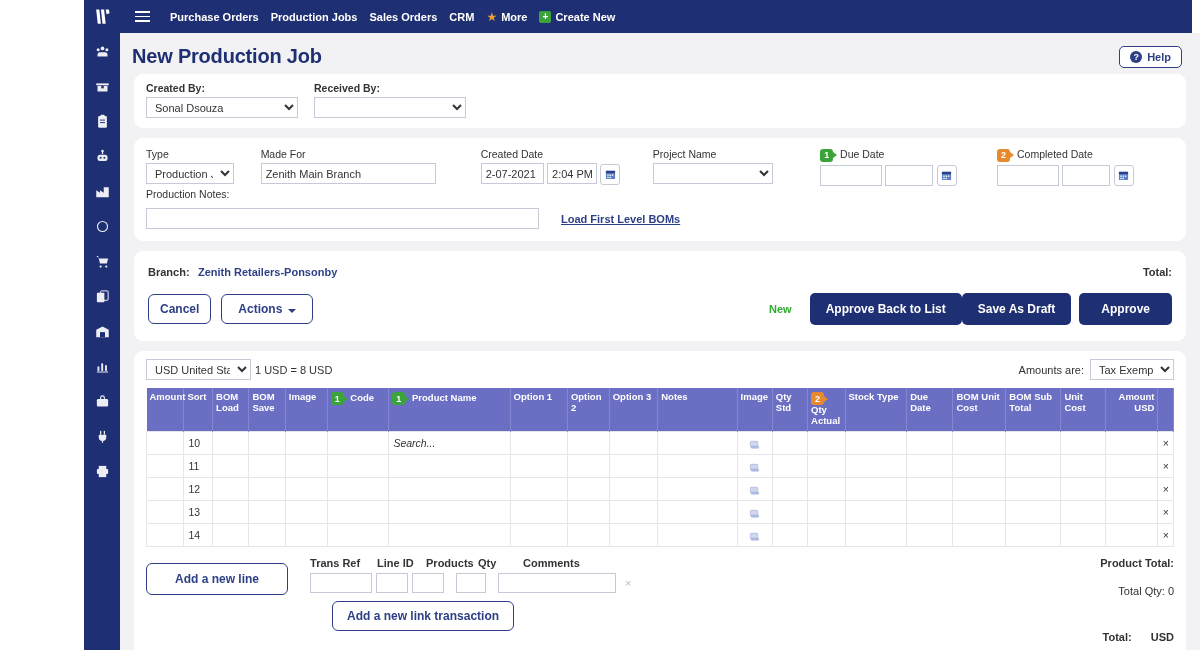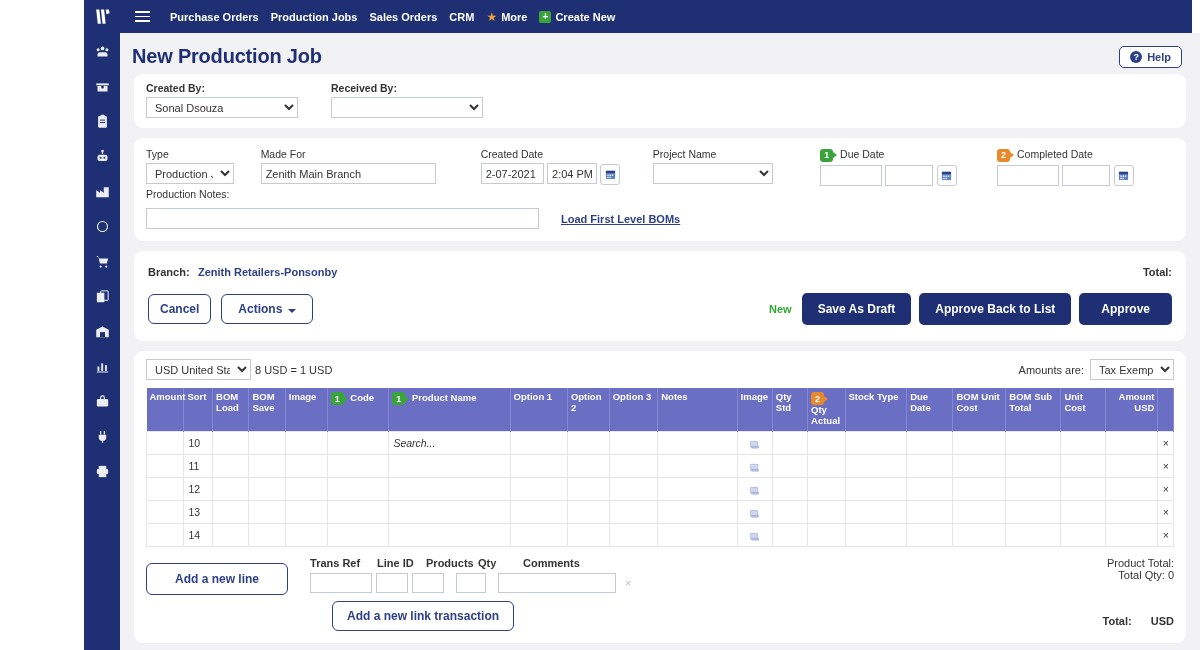--- a/index.html
+++ b/index.html
@@ -78,21 +78,21 @@
 
   select.inp, input.inp {
     font-family: "Liberation Sans", sans-serif;
     font-size: 11px; color: #333;
     border: 1px solid #c6c9d6; border-radius: 0;
     background: #fff; height: 21px; padding: 0 4px;
   }
   input.inp::placeholder { color:#999; font-style: italic; }
 
   
-  .cr-row { display: flex; gap: 33px; }
+  .cr-row { display: flex; gap: 16px; }
   .cr-row .f1 select { width: 152px; }
   .cr-row .f2 select { width: 152px; }
 
   
   .det-top { display: flex; align-items: flex-start; }
   .fld { margin-right: 14px; }
   .cal-btn {
     width: 20px; height: 21px; border:1px solid #c6c9d6; border-radius:3px;
     background:#fff; display:inline-flex; align-items:center; justify-content:center;
     cursor: pointer; vertical-align: middle;
@@ -166,21 +166,21 @@
   td.img-c svg { width: 11px; height: 11px; vertical-align: middle; }
   td.del-c { text-align:center; color:#aaa; font-size: 11px; cursor:pointer; width: 14px; }
 
   .grid-foot { display:flex; margin-top: 10px; }
   .link-tx { margin-left: 22px; }
   .lt-title { font-size: 11px; font-weight:bold; color:#333; margin-bottom: 8px; }
   .lt-heads { display:flex; font-size: 11px; font-weight:bold; color:#333; margin-bottom: 4px; }
   .lt-inputs { display:flex; align-items:center; gap: 4px; }
   .lt-x { color:#bbb; font-size: 11px; margin-left: 5px; cursor:pointer; }
   .totals-box { margin-left:auto; text-align: right; font-size: 11px; color:#333; }
-  .totals-box .t1 { font-weight: normal; }
+  .totals-box .t1 { font-weight: bold; margin-bottom: 16px; }
   .totals-box .t2 { margin-bottom: 34px; }
   .totals-box .t3 { font-weight: bold; }
   .totals-box .t3 .u { margin-left: 16px; }
 </style>
 </head>
 <body>
 
 <div class="app">
 
   <div class="rail">
@@ -425,34 +425,34 @@
         </div>
         <div class="tot-lbl">Total:</div>
       </div>
       <div class="btn-row">
         <button class="btn-o" style="padding:7px 11px;">Cancel</button>
         <button class="btn-o" style="margin-left:10px;padding:7px 16px;">
           <span>Actions</span><i class="caret-d"></i>
         </button>
         <div style="margin-left:auto;display:flex;align-items:center;">
           <span class="status-new">New</span>
+          <button class="btn-p" style="margin-left:8px;">Approve Back to List</button>
           <button class="btn-p">Save As Draft</button>
-          <button class="btn-p" style="margin-left:8px;">Approve Back to List</button>
           <button class="btn-p" style="margin-left:8px;padding:9px 22px;">Approve</button>
         </div>
       </div>
     </div>
 
     <div class="card" style="padding:8px 12px 12px 12px;">
       <div class="cur-row">
         <div class="cur-left">
           <select class="inp">
             <option>USD United States</option>
           </select>
-          <span class="cur-rate">8 USD = 1 USD</span>
+          <span class="cur-rate">1 USD = 8 USD</span>
         </div>
         <div class="cur-right">
           <span>Amounts are:</span>
           <select class="inp">
             <option>Tax Exempt</option>
           </select>
         </div>
       </div>
 
       <table class="grid">

